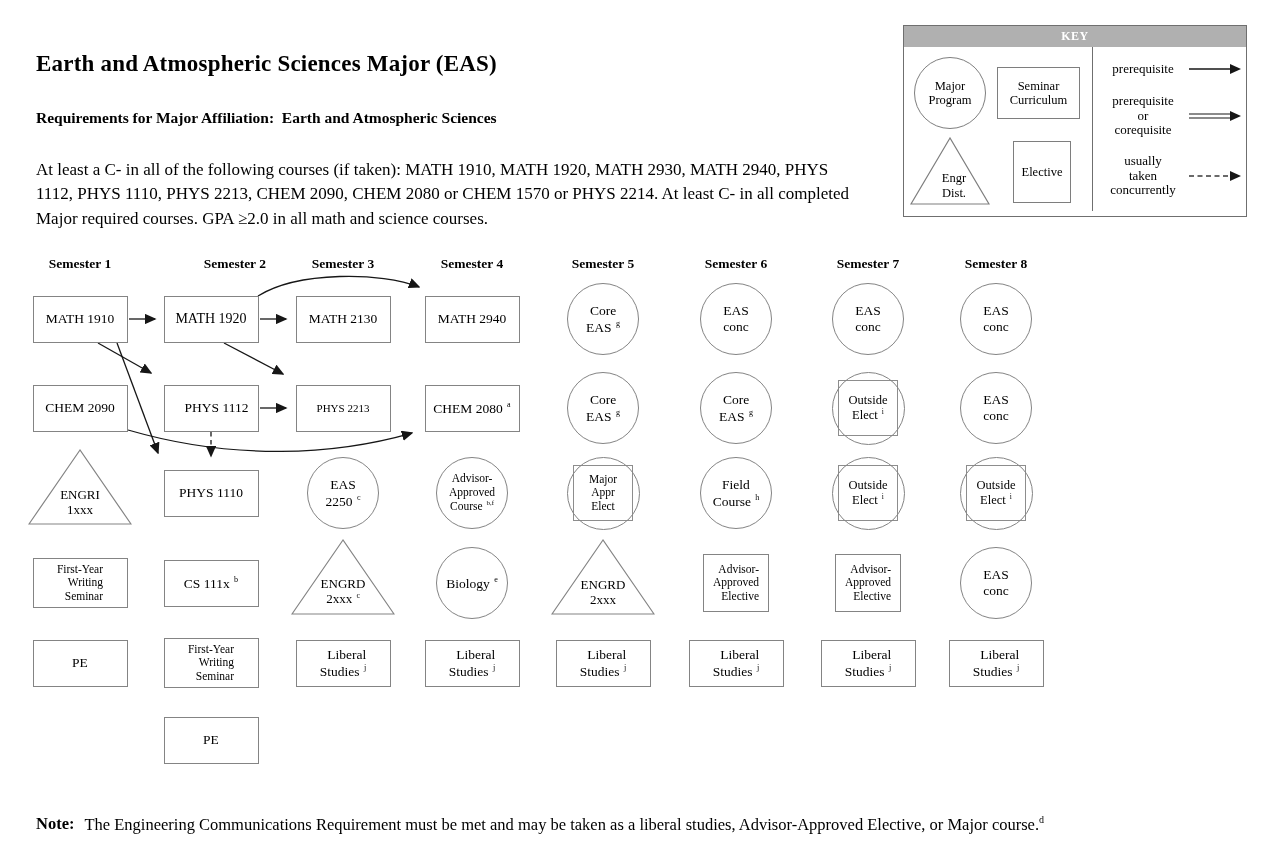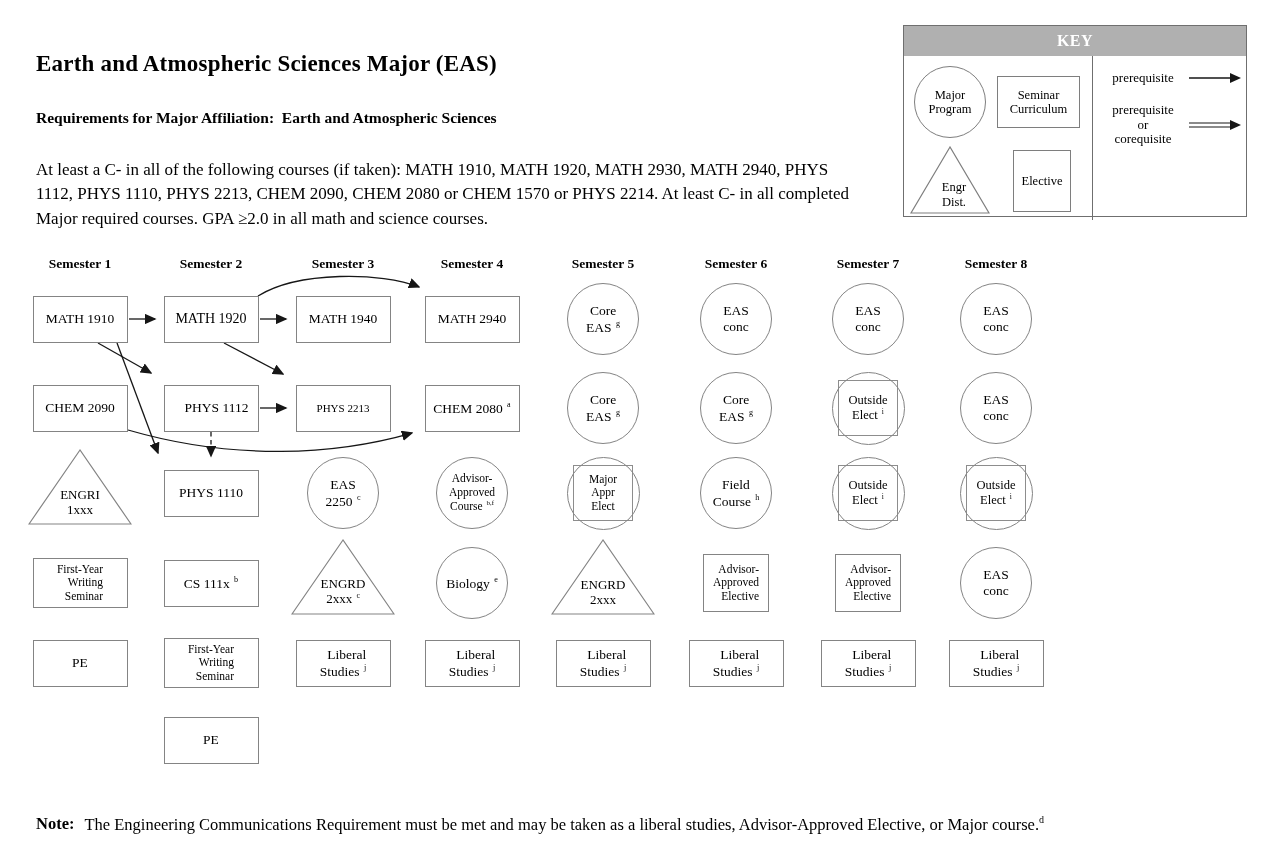--- a/index.html
+++ b/index.html
@@ -15,21 +15,21 @@
   #affiliation-heading{left:36px;top:96px;font-size:15.5px;font-weight:bold;}
   #requirements-paragraph{left:36px;top:141px;width:824px;font-size:17px;line-height:1.44;}
 
   
   #note-line{left:36px;top:797px;font-size:16.5px;}
   #note-line b{margin-right:10px;}
   #note-line sup{font-size:10px;}
 
   
   #key-box{left:903px;top:25px;width:344px;height:192px;border:1.5px solid #6f6f6f;box-sizing:border-box;background:#fff;}
-  #key-header{height:30px;background:#b0b0b0;color:#fff;font-weight:bold;font-size:16px;
+  #key-header{height:21px;background:#b0b0b0;color:#fff;font-weight:bold;font-size:12px;
     display:flex;align-items:center;justify-content:center;letter-spacing:.5px;}
   #key-body{position:relative;height:164px;}
   #key-divider{position:absolute;left:188px;top:0;bottom:0;width:0;border-left:1.5px solid #6f6f6f;}
   .key-shape{position:absolute;display:flex;align-items:center;justify-content:center;
     text-align:center;font-size:12.5px;line-height:1.15;}
   #key-major-circle{left:10px;top:10px;width:70px;height:70px;border:1px solid #7e7e7e;border-radius:50%;}
   #key-common-rect{left:93px;top:20px;width:81px;height:50px;border:1px solid #7e7e7e;}
   #key-triangle{left:6px;top:90px;width:80px;height:68px;}
   #key-triangle svg{position:absolute;left:0;top:0;}
   #key-triangle .lbl{position:absolute;left:8px;right:0;bottom:5px;text-align:center;font-size:12.5px;line-height:1.15;}
@@ -98,20 +98,29 @@
     <div class="key-arrow-row" id="key-arrow-2">
       <div class="klbl"><span>prerequisite</span><br>
         <span>or</span><br>
         <span>corequisite</span></div>
       <svg class="karrow" width="54" height="16">
         <line x1="1" y1="6" x2="43" y2="6" stroke="#161616" stroke-width="1.2"></line>
         <line x1="1" y1="10" x2="43" y2="10" stroke="#161616" stroke-width="1.2"></line>
         <path d="M42,3 L53,8 L42,13 z" fill="#161616"></path>
       </svg>
     </div>
+    <div class="key-arrow-row" id="key-arrow-3">
+      <div class="klbl"><span>usually</span><br>
+        <span>taken</span><br>
+        <span>concurrently</span></div>
+      <svg class="karrow" width="54" height="16">
+        <line x1="1" y1="8" x2="42" y2="8" stroke="#3a3a3a" stroke-width="1.3" stroke-dasharray="5 3.5"></line>
+        <path d="M42,3 L53,8 L42,13 z" fill="#161616"></path>
+      </svg>
+    </div>
   </div>
 </div>
 
 <div id="diagram">
   <svg id="edge-layer">
     <defs>
       <marker id="ah" markerWidth="9" markerHeight="8" refX="7.8" refY="4" orient="auto">
         <path d="M0,0 L9,4 L0,8 z" fill="#161616"></path>
       </marker>
     </defs>
@@ -119,21 +128,21 @@
       <path d="M260,319 L286,319" class="edge prerequisite"></path>
       <path d="M258,296 C298,271 382,272 419,287" class="edge prerequisite"></path>
       <path d="M98,343 L151,373" class="edge prerequisite"></path>
       <path d="M224,343 L283,374" class="edge prerequisite"></path>
       <path d="M260,408 L286,408" class="edge prerequisite"></path>
       <path d="M117,343 L158,453" class="edge prerequisite"></path>
       <path d="M211,432 L211,456" class="edge concurrent"></path>
       <path d="M128,430 C235,461 335,455 412,433" class="edge prerequisite"></path>
     </svg>
 <div class="sem-h" style="left: 25px;">Semester 1</div>
-    <div class="sem-h" style="left: 156px;">Semester 2</div>
+    <div class="sem-h" style="left: 156px; text-align: right;">Semester 2</div>
     <div class="sem-h" style="left: 288px;">Semester 3</div>
     <div class="sem-h" style="left: 417px;">Semester 4</div>
     <div class="sem-h" style="left: 548px;">Semester 5</div>
     <div class="sem-h" style="left: 681px;">Semester 6</div>
     <div class="sem-h" style="left: 813px;">Semester 7</div>
     <div class="sem-h" style="left: 941px;">Semester 8</div>
     <div class="node rect" style="left: 32.5px; top: 295.5px; width: 95px; height: 47px;">
       <div class="lbl" style="font-size:13.5px">MATH 1910</div>
     </div>
     <div class="node rect" style="left: 32.5px; top: 384.5px; width: 95px; height: 47px;">
@@ -163,21 +172,21 @@
     <div class="node rect" style="left: 163.5px; top: 559.5px; width: 95px; height: 47px;">
       <div class="lbl" style="font-size:13.5px">CS 111x <sup>b</sup></div>
     </div>
     <div class="node rect" style="left: 163.5px; top: 638px; width: 95px; height: 50px;">
       <div class="lbl" style="font-size:11.5px">First-Year<br>Writing<br>Seminar</div>
     </div>
     <div class="node rect" style="left: 163.5px; top: 716.5px; width: 95px; height: 47px;">
       <div class="lbl" style="font-size:13.5px">PE</div>
     </div>
     <div class="node rect" style="left: 295.5px; top: 295.5px; width: 95px; height: 47px;">
-      <div class="lbl" style="font-size:13.5px">MATH 1940</div>
+      <div class="lbl" style="font-size:13.5px">MATH 2130</div>
     </div>
     <div class="node rect" style="left: 295.5px; top: 384.5px; width: 95px; height: 47px;">
       <div class="lbl" style="font-size:11px">PHYS 2213</div>
     </div>
     <div class="node circle" style="left: 307px; top: 457px; width: 72px; height: 72px;">
       <div class="lbl" style="font-size:13.5px">EAS<br>2250 <sup>c</sup></div>
     </div>
     <div class="node triangle" style="left: 291px; top: 539px; width: 104px; height: 76px;">
       <svg width="104" height="76" viewBox="0 0 104 76">
         <polygon points="52,1 1,75 103,75"></polygon>

